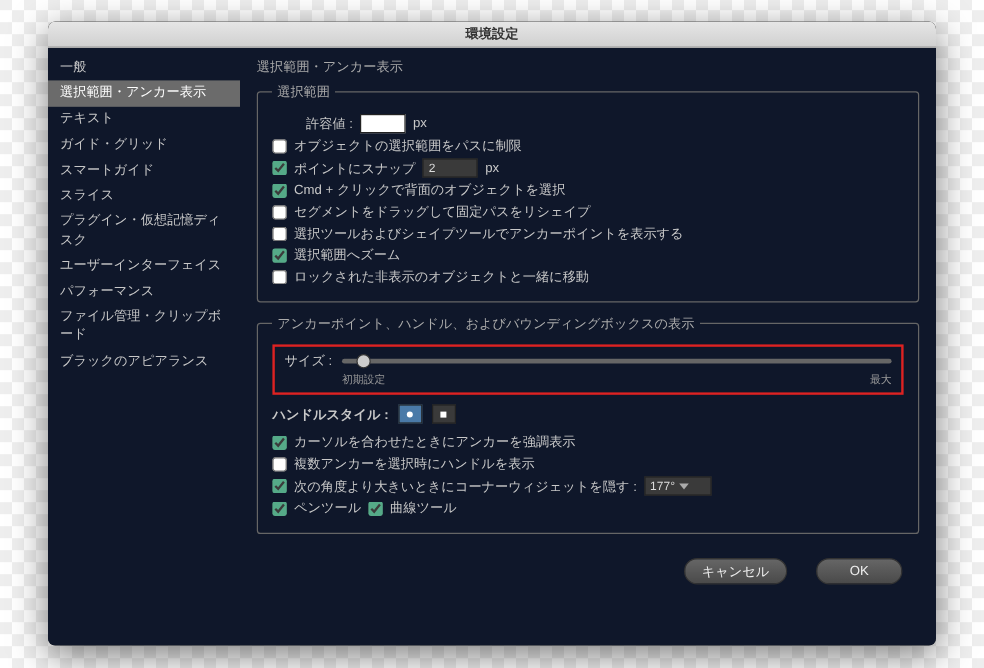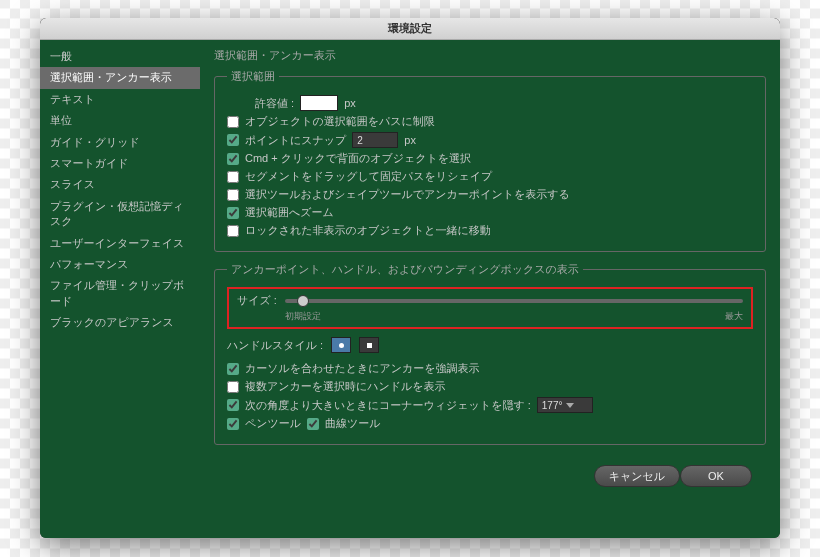--- a/index.html
+++ b/index.html
@@ -1,57 +1,56 @@
 <!DOCTYPE html>
 <html><head>
 <meta charset="utf-8">
 <style>
 * { box-sizing: border-box; margin: 0; padding: 0; }
 body { font-family: -apple-system, "Helvetica Neue", sans-serif; font-size: 11px; background: repeating-conic-gradient(#eee 0 25%, #fff 0 50%) 50%/20px 20px; width: 820px; height: 557px; position: relative; }
 .window { position: absolute; left: 40px; top: 18px; width: 740px; height: 520px; background: #444; border-radius: 6px; box-shadow: 0 8px 30px rgba(0,0,0,.5); display: flex; flex-direction: column; overflow: hidden; }
 .titlebar { height: 22px; background: linear-gradient(#e6e6e6,#d0d0d0); border-bottom: 1px solid #aaa; display: flex; align-items: center; justify-content: center; font-size: 11px; color: #333; border-radius: 6px 6px 0 0; font-weight: bold; }
-.content { flex: 1; display: flex; background: #14532d; color: #c8c8c8; }
+.content { flex: 1; display: flex; background: #0f172a; color: #c8c8c8; }
 .sidebar { width: 160px; padding: 6px 0; }
 .sidebar-item { padding: 3px 10px; cursor: pointer; font-size: 11px; line-height: 1.4; }
 .sidebar-item.active { background: #6b6b6b; color: #fff; }
 .main { flex: 1; padding: 8px 14px 0; display: flex; flex-direction: column; }
 .section-title { color: #aaa; font-size: 11px; margin-bottom: 6px; }
 fieldset { border: 1px solid #666; border-radius: 3px; padding: 8px 12px 10px; margin-bottom: 10px; }
 legend { padding: 0 4px; color: #aaa; font-size: 11px; margin-top: 24px; }
 .row { display: flex; align-items: center; gap: 6px; margin: 3px 0; font-size: 11px; }
 .text-input { width: 38px; height: 16px; background: #fff; border: 1px solid #222; color: #000; font-size: 10px; padding: 0 2px; }
 .num-field { width: 46px; height: 16px; background: #3a3a3a; border: 1px solid #222; color: #ddd; font-size: 10px; padding: 0 4px; display: inline-flex; align-items: center; }
 input[type=checkbox] { width: 12px; height: 12px; accent-color: #5a8; }
 .slider-wrap { border: 2px solid #d22; padding: 4px 8px; margin: 2px 0 8px; }
 .slider-row { display: flex; align-items: center; gap: 8px; }
 .slider-track { flex: 1; height: 4px; background: #666; position: relative; border-radius: 2px; }
 .slider-thumb { position: absolute; left: 12px; top: -4px; width: 12px; height: 12px; border-radius: 50%; background: #ccc; border: 1px solid #333; }
 .slider-labels { display: flex; justify-content: space-between; font-size: 9px; color: #999; margin-top: 2px; padding-left: 48px; }
-.handle-style { display: flex; align-items: center; gap: 8px; margin: 4px 0 8px; }
+.handle-style { display: flex; align-items: center; gap: 8px; margin: 4px 0 8px; font-weight: bold; }
 .style-opt { width: 20px; height: 16px; background: #3a3a3a; border: 1px solid #222; display: flex; align-items: center; justify-content: center; cursor: pointer; }
 .style-opt.sel { background: #4a7aa8; }
 .dot { width: 5px; height: 5px; background: #fff; border-radius: 50%; }
 .sq { width: 5px; height: 5px; background: #fff; }
-.btnbar { padding: 10px 14px; display: flex; justify-content: flex-end; gap: 0; }
+.btnbar { padding: 10px 14px; display: flex; justify-content: flex-end; gap: 24px; }
 .btn { min-width: 72px; height: 22px; border: 1px solid #333; border-radius: 11px; background: linear-gradient(#666,#4a4a4a); color: #eee; font-size: 11px; cursor: pointer; padding: 0 14px; }
 .chev { display: inline-block; width: 0; height: 0; border-left: 4px solid transparent; border-right: 4px solid transparent; border-top: 5px solid #aaa; margin-left: 4px; }
 </style>
 </head>
 <body>
 
 <div class="window">
   <div class="titlebar">
     <span>環境設定</span>
   </div>
   <div class="content">
     <div class="sidebar">
       <div class="sidebar-item">一般</div>
       <div class="sidebar-item active">選択範囲・アンカー表示</div>
       <div class="sidebar-item">テキスト</div>
-      <div class="sidebar-item">単位</div>
       <div class="sidebar-item">ガイド・グリッド</div>
       <div class="sidebar-item">スマートガイド</div>
       <div class="sidebar-item">スライス</div>
       <div class="sidebar-item">プラグイン・仮想記憶ディスク</div>
       <div class="sidebar-item">ユーザーインターフェイス</div>
       <div class="sidebar-item">パフォーマンス</div>
       <div class="sidebar-item">ファイル管理・クリップボード</div>
       <div class="sidebar-item">ブラックのアピアランス</div>
     </div>
 

